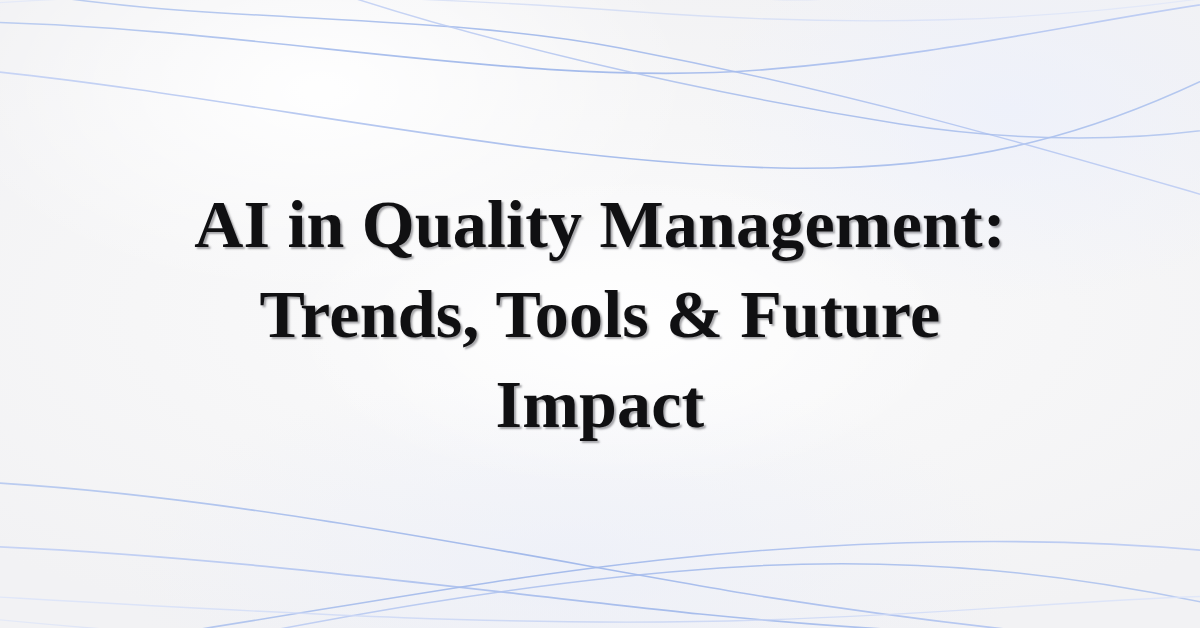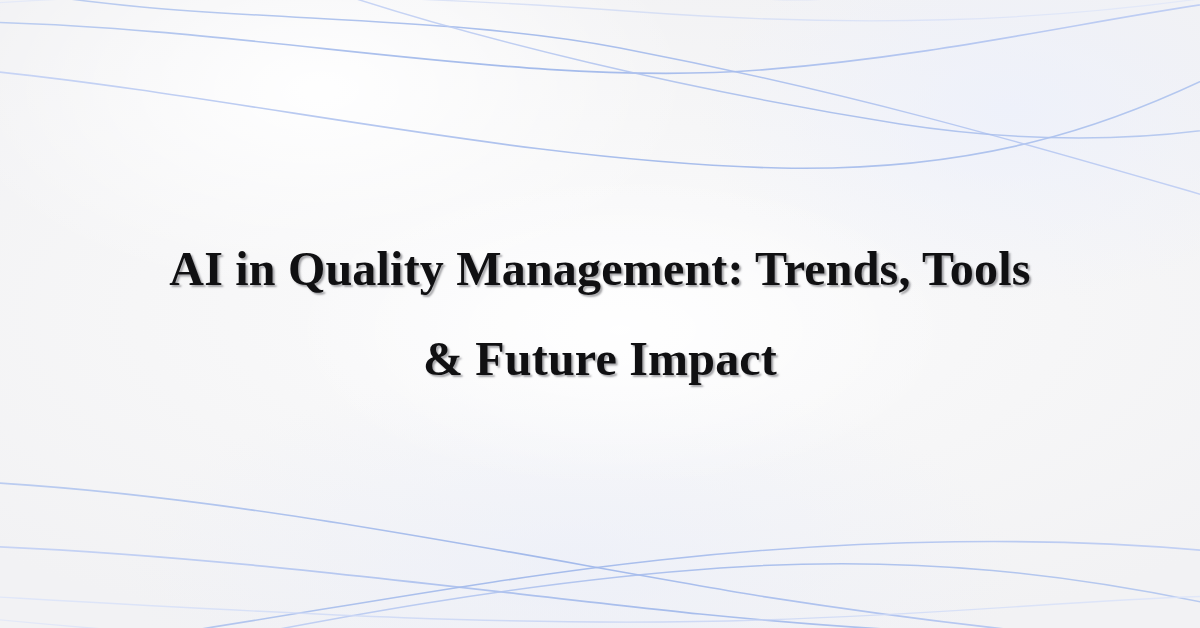--- a/index.html
+++ b/index.html
@@ -69,21 +69,21 @@
     align-items: center;
     justify-content: center;
   }
 
   #banner-title {
     margin: 0;
     padding: 0 90px;
     text-align: center;
     font-family: "Liberation Serif", serif;
     font-weight: 700;
-    font-size: 48px;
+    font-size: 68px;
     line-height: 90px;
     letter-spacing: 0.2px;
     color: #101012;
     text-shadow: 2px 2px 2px rgba(60, 60, 66, 0.45);
     max-width: 900px;
   }
 </style>
 </head>
 <body>
 

